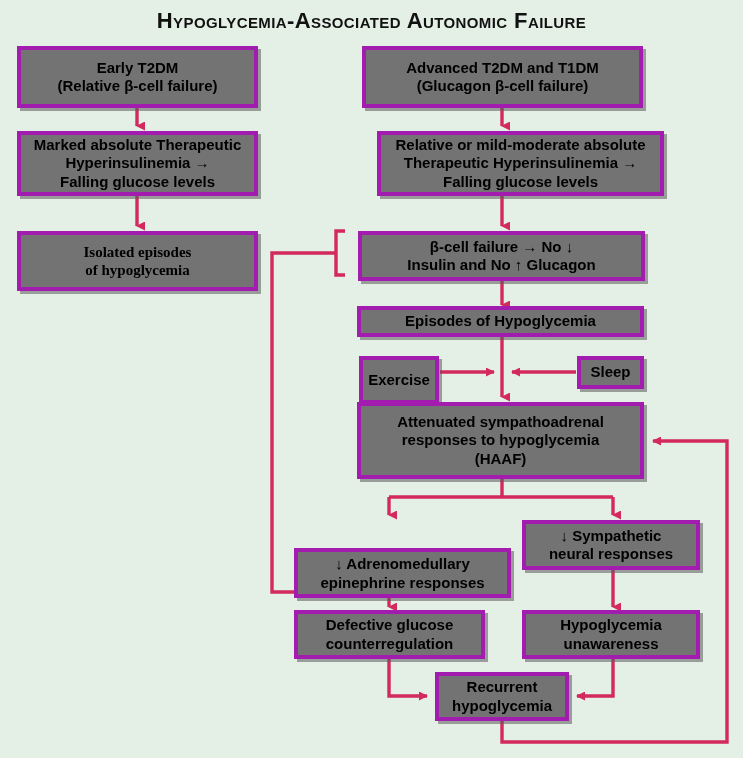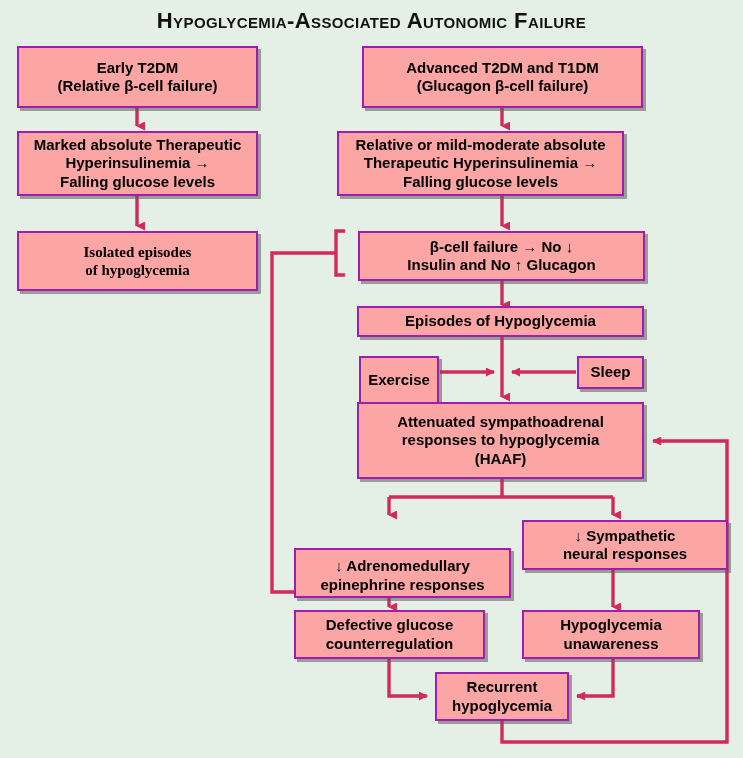--- a/index.html
+++ b/index.html
@@ -20,22 +20,22 @@
     font-size:22px;
     letter-spacing:.4px;
     color:#111;
     font-variant:small-caps;
     text-transform:none;
   }
 
   
   .box{
     position:absolute;
-    background:#fca5a5;
-    border:2px solid #a21caf;
+    background:#737373;
+    border:4px solid #a21caf;
     box-shadow:3px 3px 0 rgba(90,90,90,.55);
     box-sizing:border-box;
     display:flex;
     align-items:center;
     justify-content:center;
     text-align:center;
     color:#000;
     font-size:15px;
     line-height:1.22;
     padding:2px 4px;
@@ -112,21 +112,21 @@
   </div>
 
   <div class="box" style="left:17px;top:131px;width:241px;height:65px;">
     <span class="t">
       <span class="reg">Marked absolute Therapeutic</span><br>
       <span class="reg">Hyperinsulinemia →</span><br>
       <span class="reg">Falling glucose levels</span>
     </span>
   </div>
 
-  <div class="box" style="left:337px;top:131px;width:287px;height:65px;">
+  <div class="box" style="left:377px;top:131px;width:287px;height:65px;">
     <span class="t">
       <span class="reg">Relative or mild-moderate absolute</span><br>
       <span class="reg">Therapeutic Hyperinsulinemia →</span><br>
       <span class="reg">Falling glucose levels</span>
     </span>
   </div>
 
   <div class="box" style="left:17px;top:231px;width:241px;height:60px;font-family:Liberation Serif, serif;">
     <span class="t">
       <span class="bold">Isolated episodes</span><br>
@@ -161,21 +161,21 @@
     </span>
   </div>
 
   <div class="box" style="left:294px;top:548px;width:217px;height:50px;align-items:flex-end;">
     <span class="t">
       <span class="reg">↓ Adrenomedullary</span><br>
       <span class="reg">epinephrine responses</span>
     </span>
   </div>
 
-  <div class="box" style="left:522px;top:520px;width:206px;height:50px;justify-content:center;">
+  <div class="box" style="left:522px;top:520px;width:178px;height:50px;justify-content:center;">
     <span class="t">
       <span class="reg">↓ Sympathetic</span><br>
       <span class="reg">neural responses</span>
     </span>
   </div>
 
   <div class="box" style="left:294px;top:610px;width:191px;height:49px;">
     <span class="t">
       <span class="bold">Defective glucose</span><br>
       <span class="bold">counterregulation</span>

